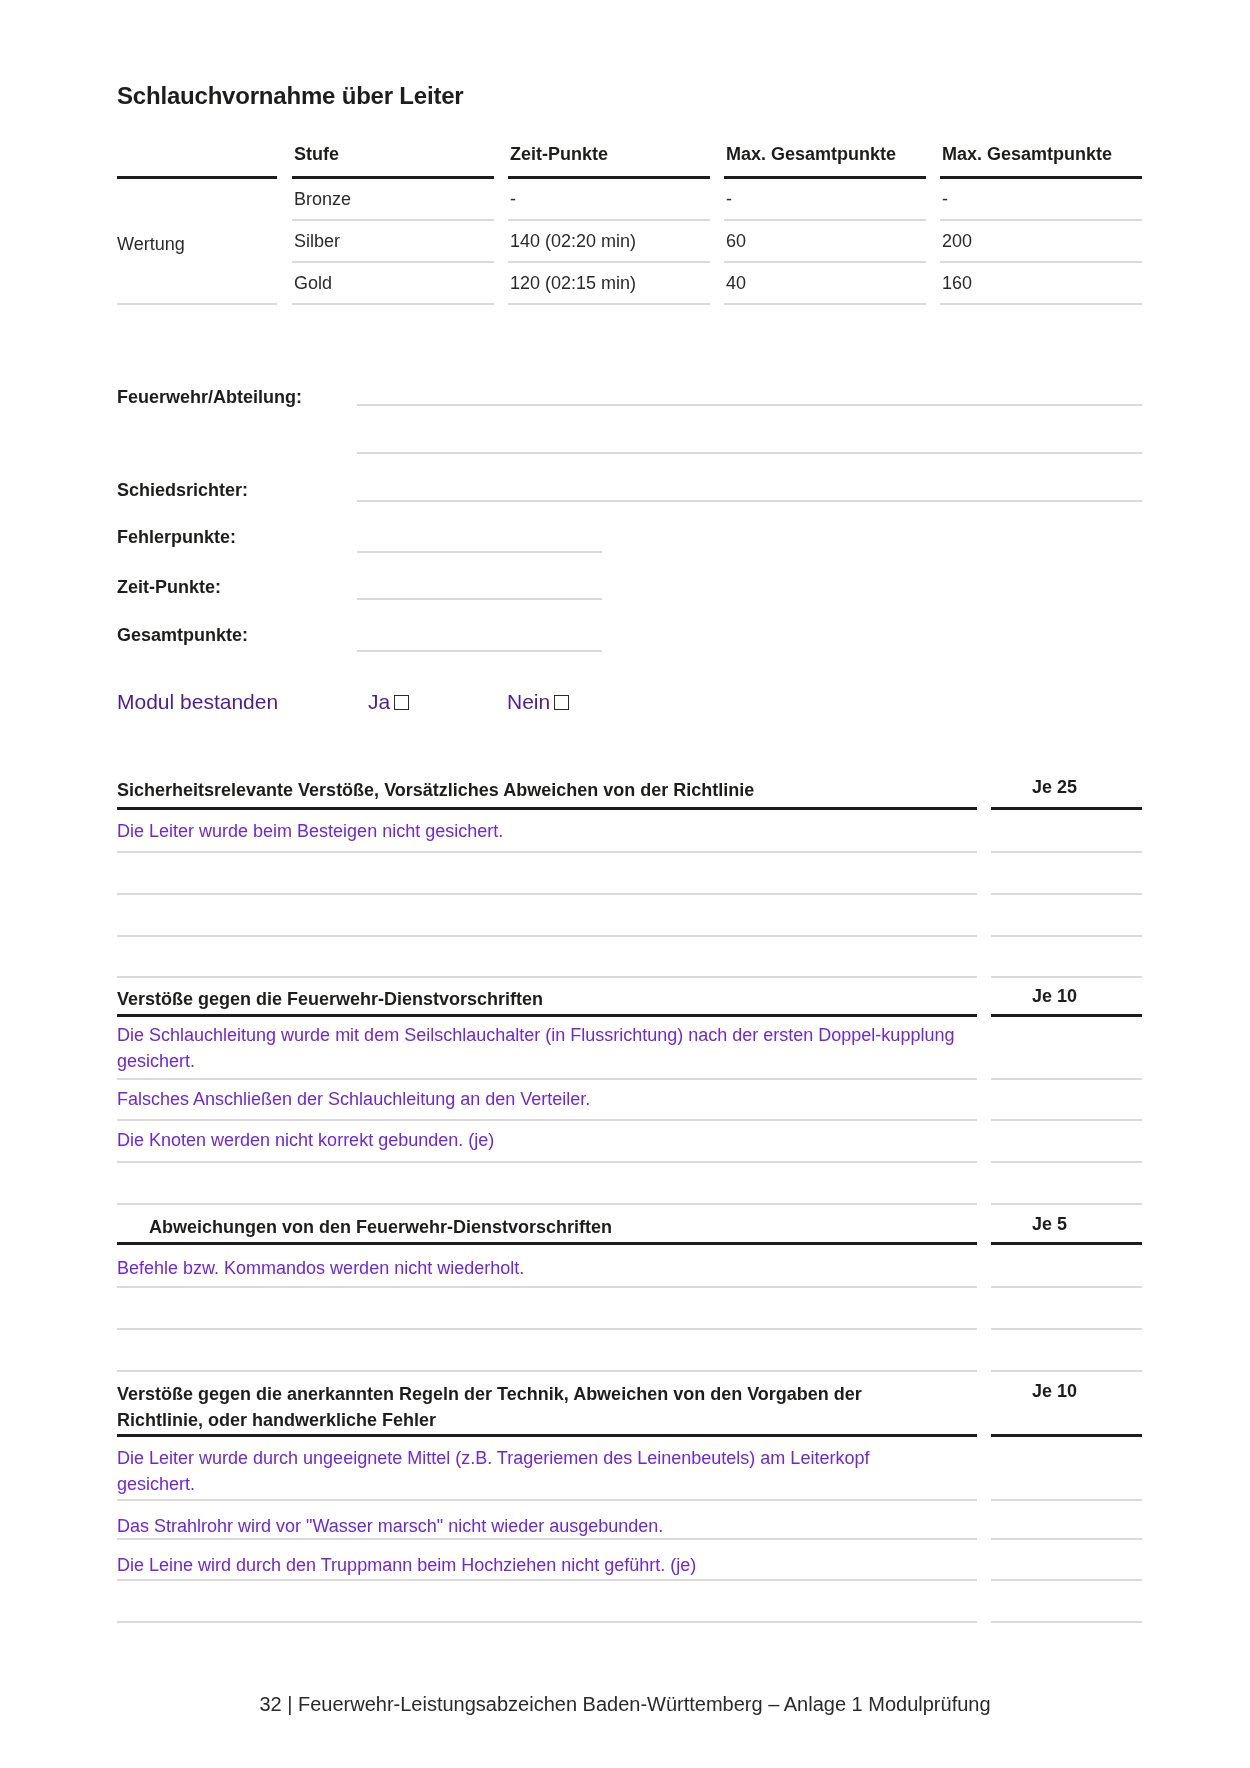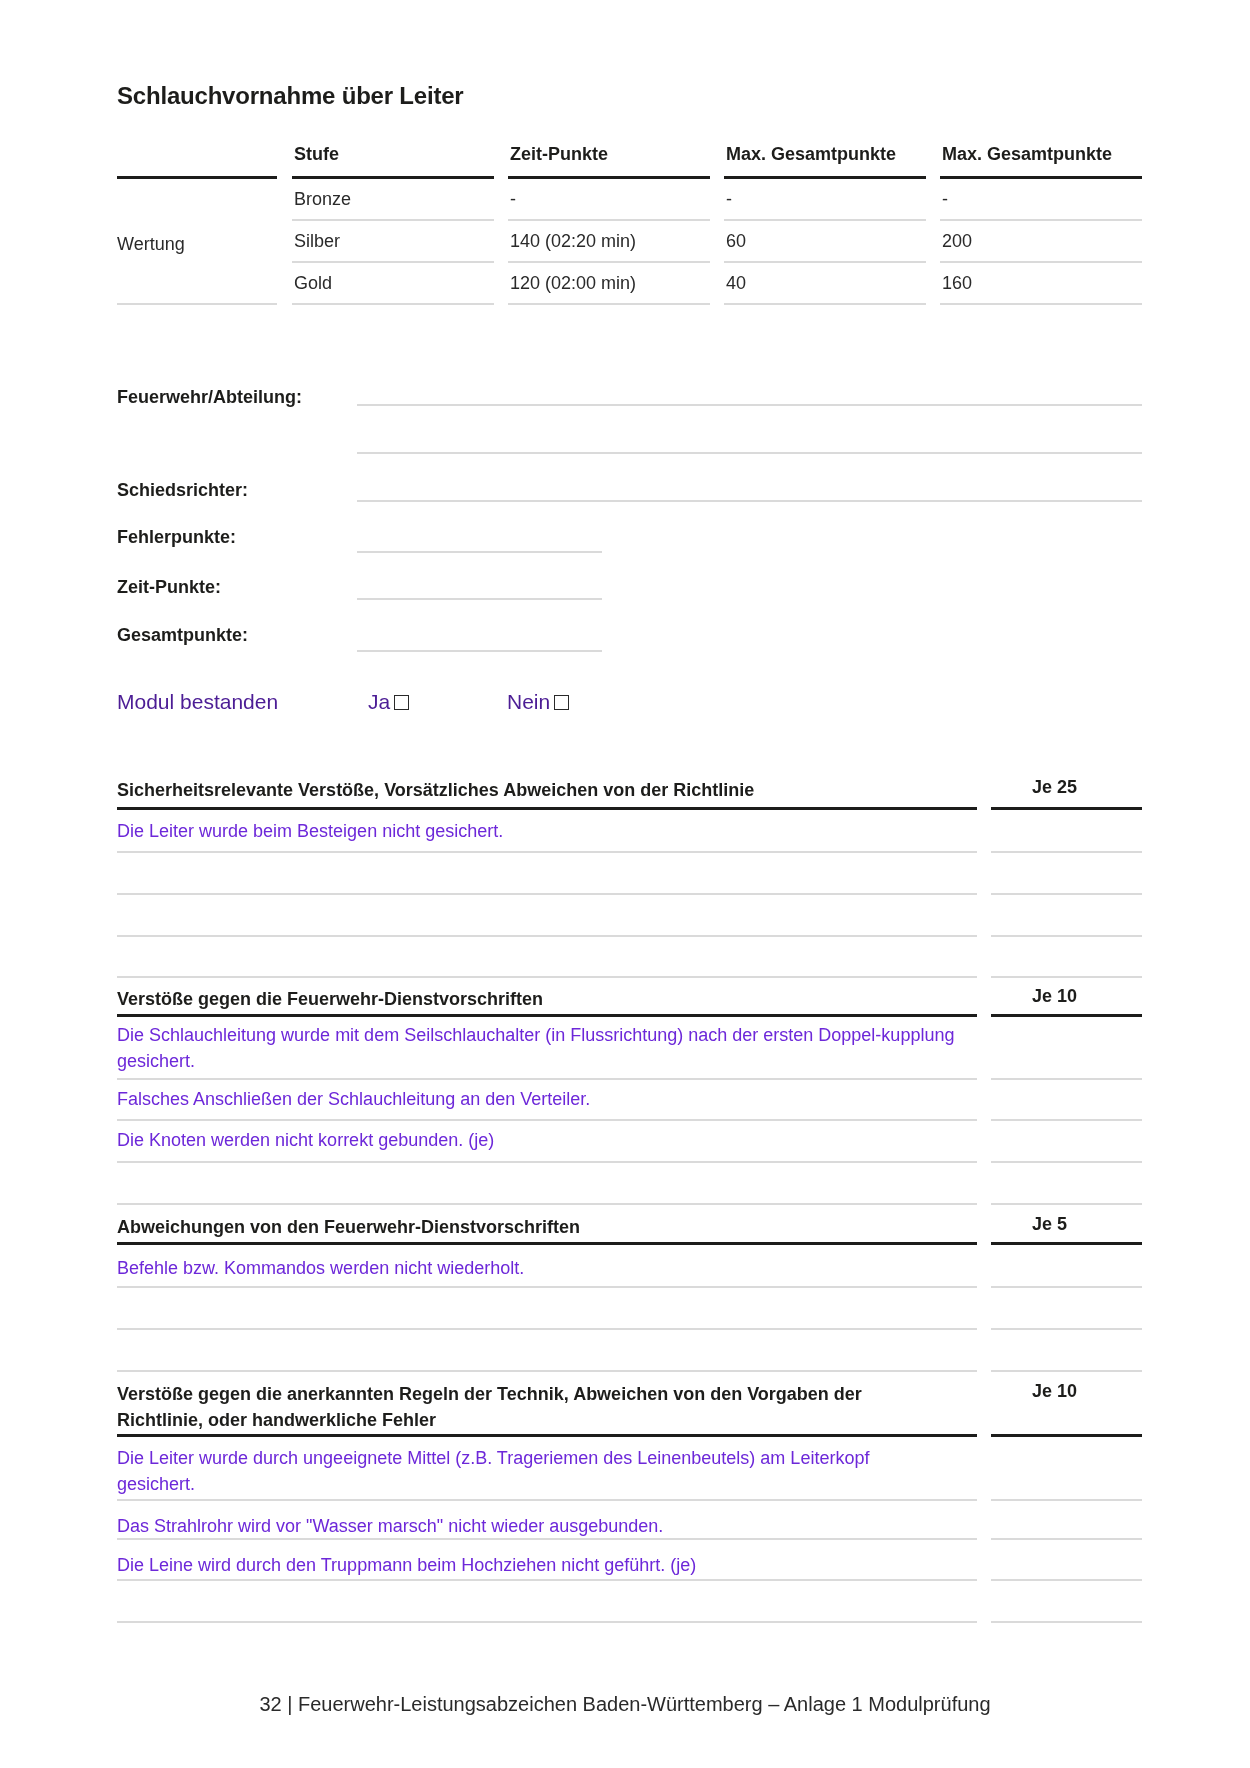--- a/index.html
+++ b/index.html
@@ -57,21 +57,21 @@
     <div class="cell" style="left:726px; top:231px;">60</div>
     <div class="cell" style="left:942px; top:231px;">200</div>
   </div>
   <div class="gline" style="left:292px; width:202px; top:261px;"></div>
   <div class="gline" style="left:508px; width:202px; top:261px;"></div>
   <div class="gline" style="left:724px; width:202px; top:261px;"></div>
   <div class="gline" style="left:940px; width:202px; top:261px;"></div>
 
   <div>
     <div class="cell" style="left:294px; top:273px;">Gold</div>
-    <div class="cell" style="left:510px; top:273px;">120 (02:00 min)</div>
+    <div class="cell" style="left:510px; top:273px;">120 (02:15 min)</div>
     <div class="cell" style="left:726px; top:273px;">40</div>
     <div class="cell" style="left:942px; top:273px;">160</div>
   </div>
   <div class="gline" style="left:117px; width:160px; top:303px;"></div>
   <div class="gline" style="left:292px; width:202px; top:303px;"></div>
   <div class="gline" style="left:508px; width:202px; top:303px;"></div>
   <div class="gline" style="left:724px; width:202px; top:303px;"></div>
   <div class="gline" style="left:940px; width:202px; top:303px;"></div>
 </div>
 
@@ -127,21 +127,21 @@
   <div class="gline" style="left:117px; width:860px; top:1119px;"></div>
   <div class="gline" style="left:991px; width:151px; top:1119px;"></div>
   <div class="item" style="top:1127px;">Die Knoten werden nicht korrekt gebunden. (je)</div>
   <div class="gline" style="left:117px; width:860px; top:1161px;"></div>
   <div class="gline" style="left:991px; width:151px; top:1161px;"></div>
   <div class="gline" style="left:117px; width:860px; top:1203px;"></div>
   <div class="gline" style="left:991px; width:151px; top:1203px;"></div>
 </div>
 
 <div>
-  <div class="sec-head" style="top:1214px;">Abweichungen von den Feuerwehr-Dienstvorschriften</div>
+  <div class="sec-head" style="top:1214px;margin-left:32px;">Abweichungen von den Feuerwehr-Dienstvorschriften</div>
   <div class="sec-pts" style="top:1214px;">Je 5</div>
   <div class="hline" style="left:117px; width:860px; top:1242px;"></div>
   <div class="hline" style="left:991px; width:151px; top:1242px;"></div>
   <div class="item" style="top:1255px;">Befehle bzw. Kommandos werden nicht wiederholt.</div>
   <div class="gline" style="left:117px; width:860px; top:1286px;"></div>
   <div class="gline" style="left:991px; width:151px; top:1286px;"></div>
   <div class="gline" style="left:117px; width:860px; top:1328px;"></div>
   <div class="gline" style="left:991px; width:151px; top:1328px;"></div>
   <div class="gline" style="left:117px; width:860px; top:1370px;"></div>
   <div class="gline" style="left:991px; width:151px; top:1370px;"></div>

